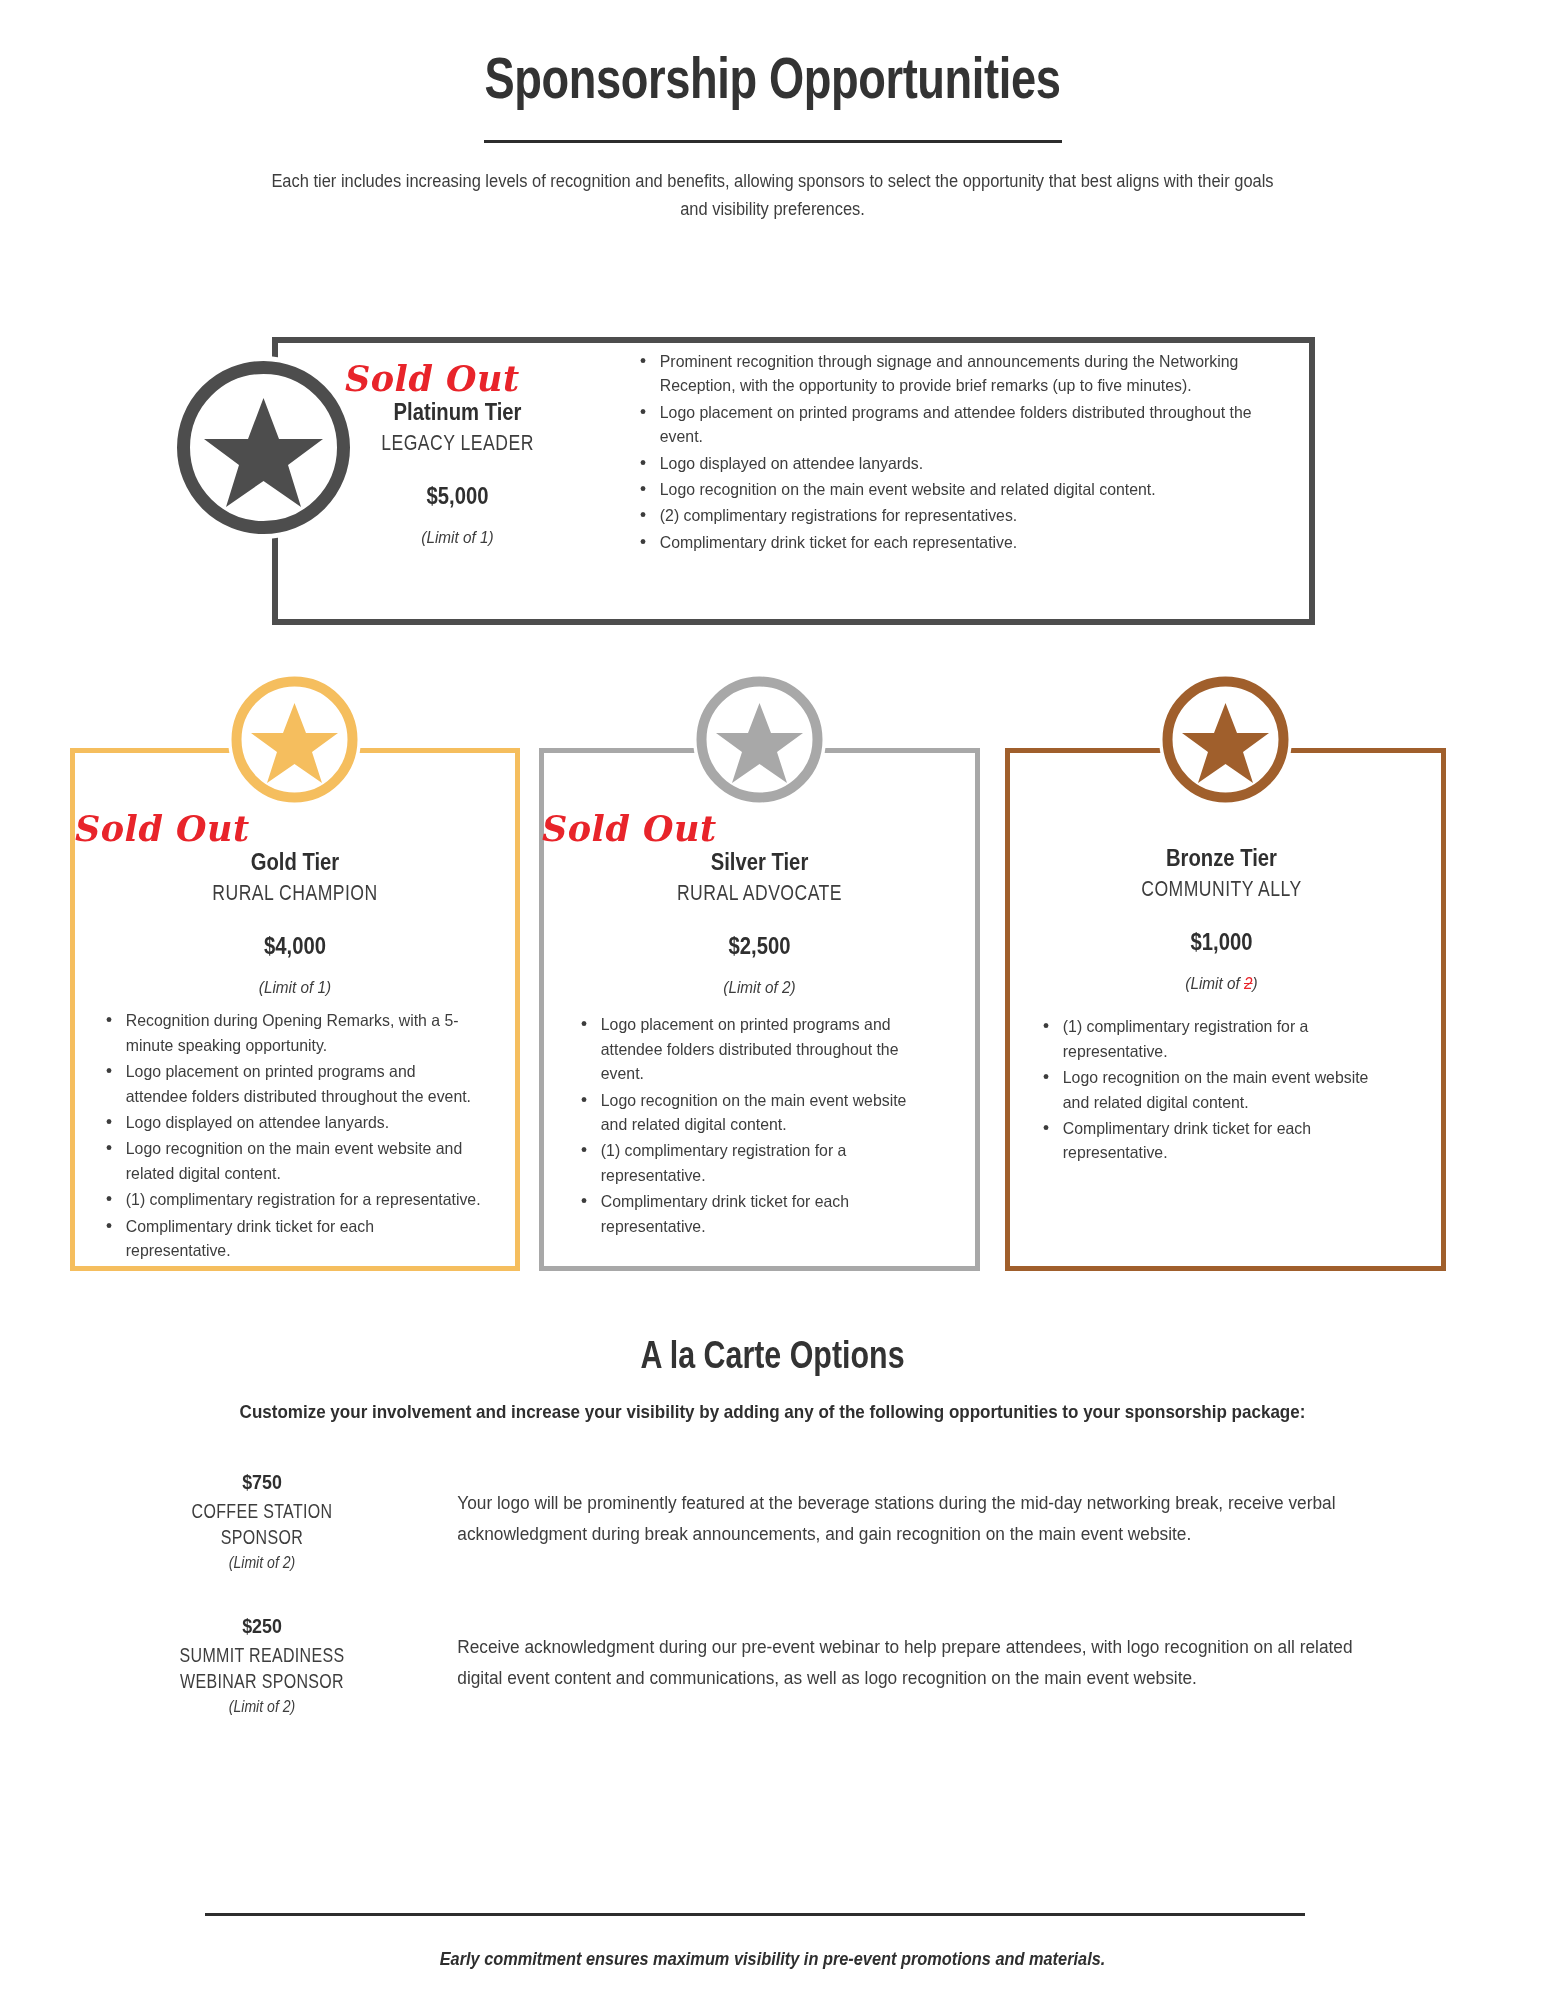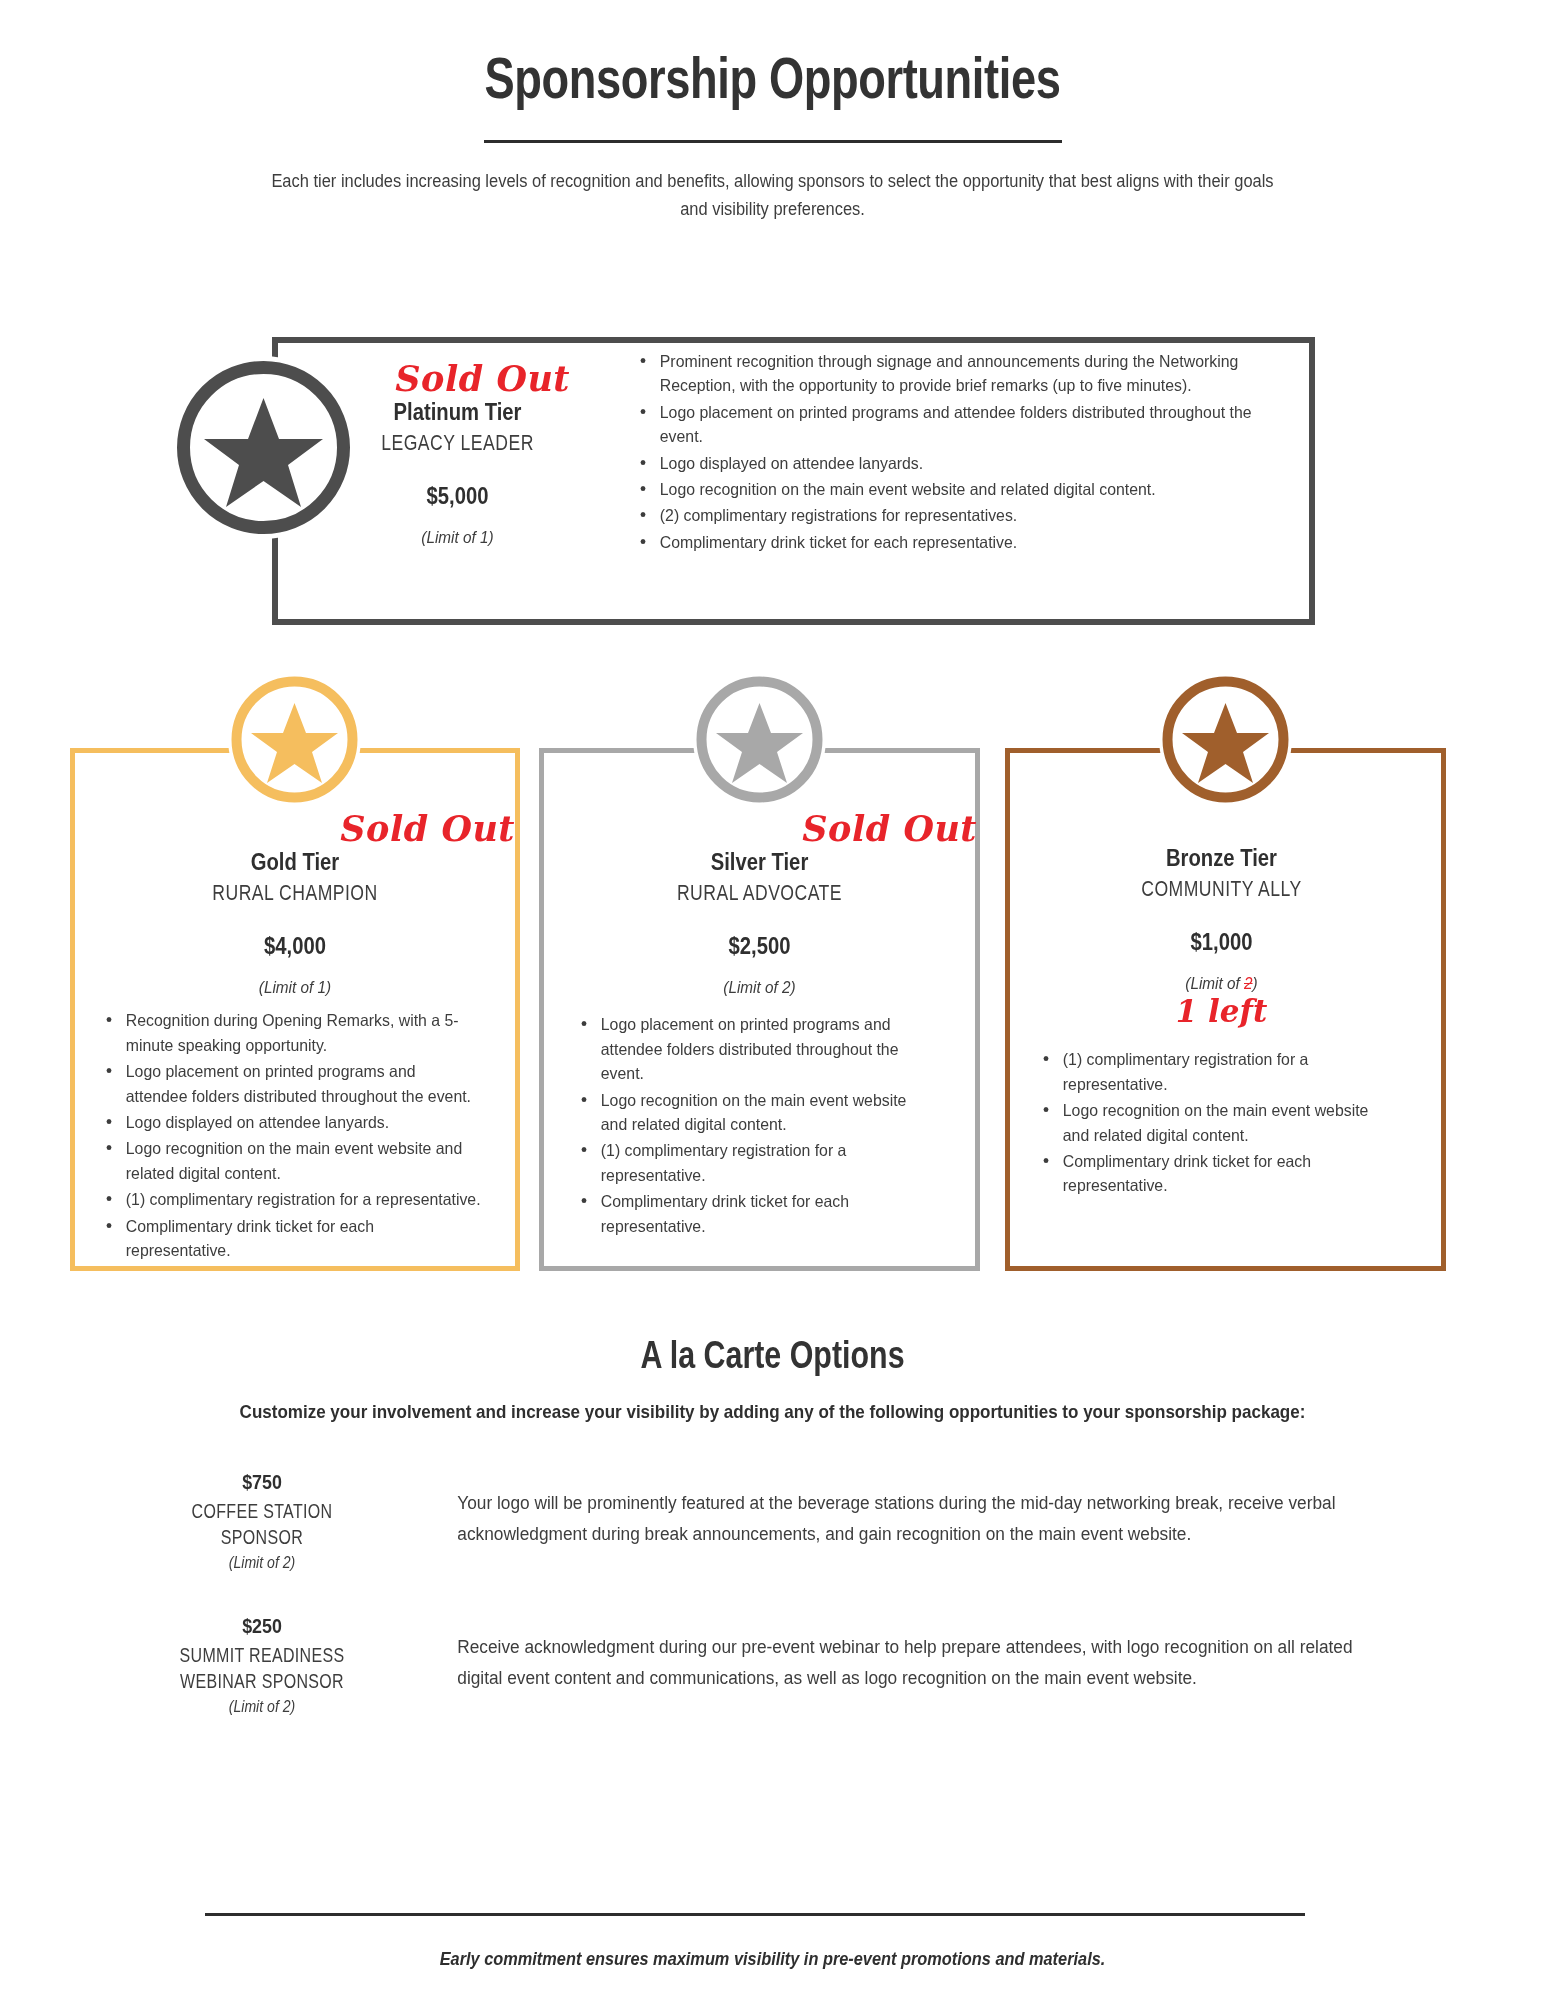--- a/index.html
+++ b/index.html
@@ -57,21 +57,21 @@
     z-index: 5;
   }
   .badge svg { display: block; }
 
   .sold-out {
     font-family: "DejaVu Serif", serif;
     font-style: italic;
     font-weight: bold;
     font-size: 36px;
     color: #e8242a;
-    text-align: right;
+    text-align: left;
     line-height: 1;
     letter-spacing: 0.5px;
   }
   .tier-name {
     font-weight: bold;
     font-size: 23px;
     color: #2f2f2f;
     text-align: center;
     transform: scaleX(0.88);
     line-height: 1.25;
@@ -343,21 +343,20 @@
       <polygon fill="#a05f2c" points="66.5,30 78,60 110,60 84,79 94,110 66.5,91 39,110 49,79 23,60 55,60"></polygon>
     </svg>
   </div>
   <div class="bronze-inner col-inner">
     <div class="tier-name" style="margin-top:33px;">Bronze Tier</div>
     <div class="tier-sub">COMMUNITY ALLY</div>
     <div class="tier-price">$1,000</div>
     <div class="tier-limit">
       <span>(Limit of </span><span class="struck">2</span><span>)</span>
     </div>
-    <div class="left-note">1 left</div>
     <ul class="benefits">
         <li>(1) complimentary registration for a representative.</li>
         <li>Logo recognition on the main event website and related digital content.</li>
         <li>Complimentary drink ticket for each representative.</li>
       </ul>
   </div>
 
   <div class="alc-title">A la Carte Options</div>
   <div class="alc-sub">Customize your involvement and increase your visibility by adding any of the following opportunities to your sponsorship package:</div>
   <div class="alc-table" id="alc-table">

